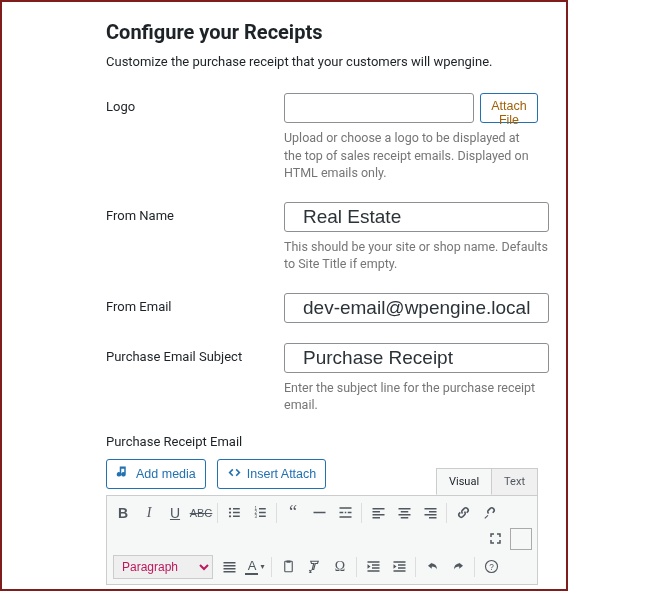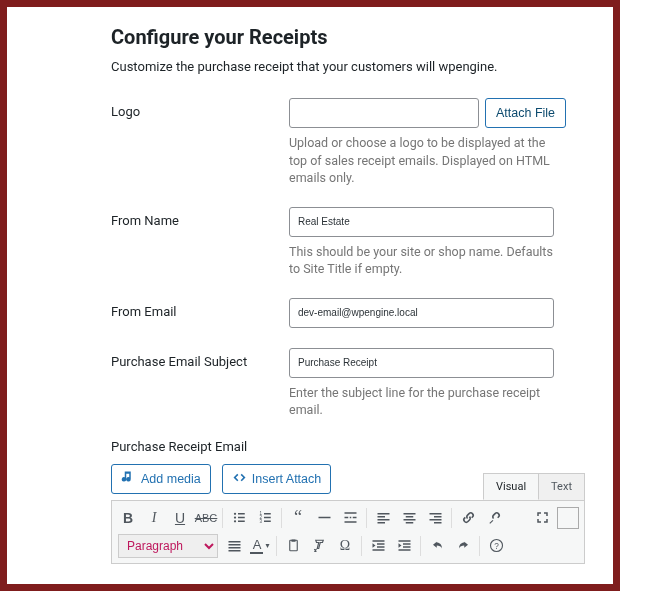--- a/index.html
+++ b/index.html
@@ -5,22 +5,22 @@
   * { box-sizing: border-box; }
   body {
     margin: 0;
     padding: 0;
     font-family: -apple-system, BlinkMacSystemFont, "Segoe UI", Roboto, Arial, sans-serif;
     font-size: 13px;
     color: #1d2327;
     background: #fff;
   }
   .wrap {
-    border: 7px solid #7f1d1d;
-    width: 620px;
+    border: 2px solid #7f1d1d;
+    width: 568px;
     height: 591px;
     padding: 18px 0 0 0;
     overflow: hidden;
   }
   .inner {
     padding: 0 28px 0 104px;
   }
   h1.page-title {
     font-size: 20px;
     font-weight: 700;
@@ -47,39 +47,39 @@
   .form-control {
     flex: 1;
   }
   .logo-row {
     display: flex;
     gap: 6px;
   }
   input[type="text"].text-input {
     border: 1px solid #8c8f94;
     border-radius: 3px;
-    padding: 5px 8px;
-    font-size: 10px;
+    padding: 5px 18px;
+    font-size: 19px;
     height: 30px;
     width: 265px;
     color: #2c3338;
   }
   input[type="text"].text-input.logo-input {
     width: 190px;
   }
   .help {
     font-size: 12.5px;
     color: #767676;
     margin-top: 6px;
     line-height: 1.4;
     max-width: 270px;
   }
   .btn-attach {
     border: 1px solid #2271b1;
-    color: #0c4a6e;
+    color: #a16207;
     background: #fff;
     border-radius: 3px;
     padding: 5px 10px;
     font-size: 12.5px;
     cursor: pointer;
     height: 30px;
   }
   .section-label {
     font-size: 13px;
     color: #1d2327;

